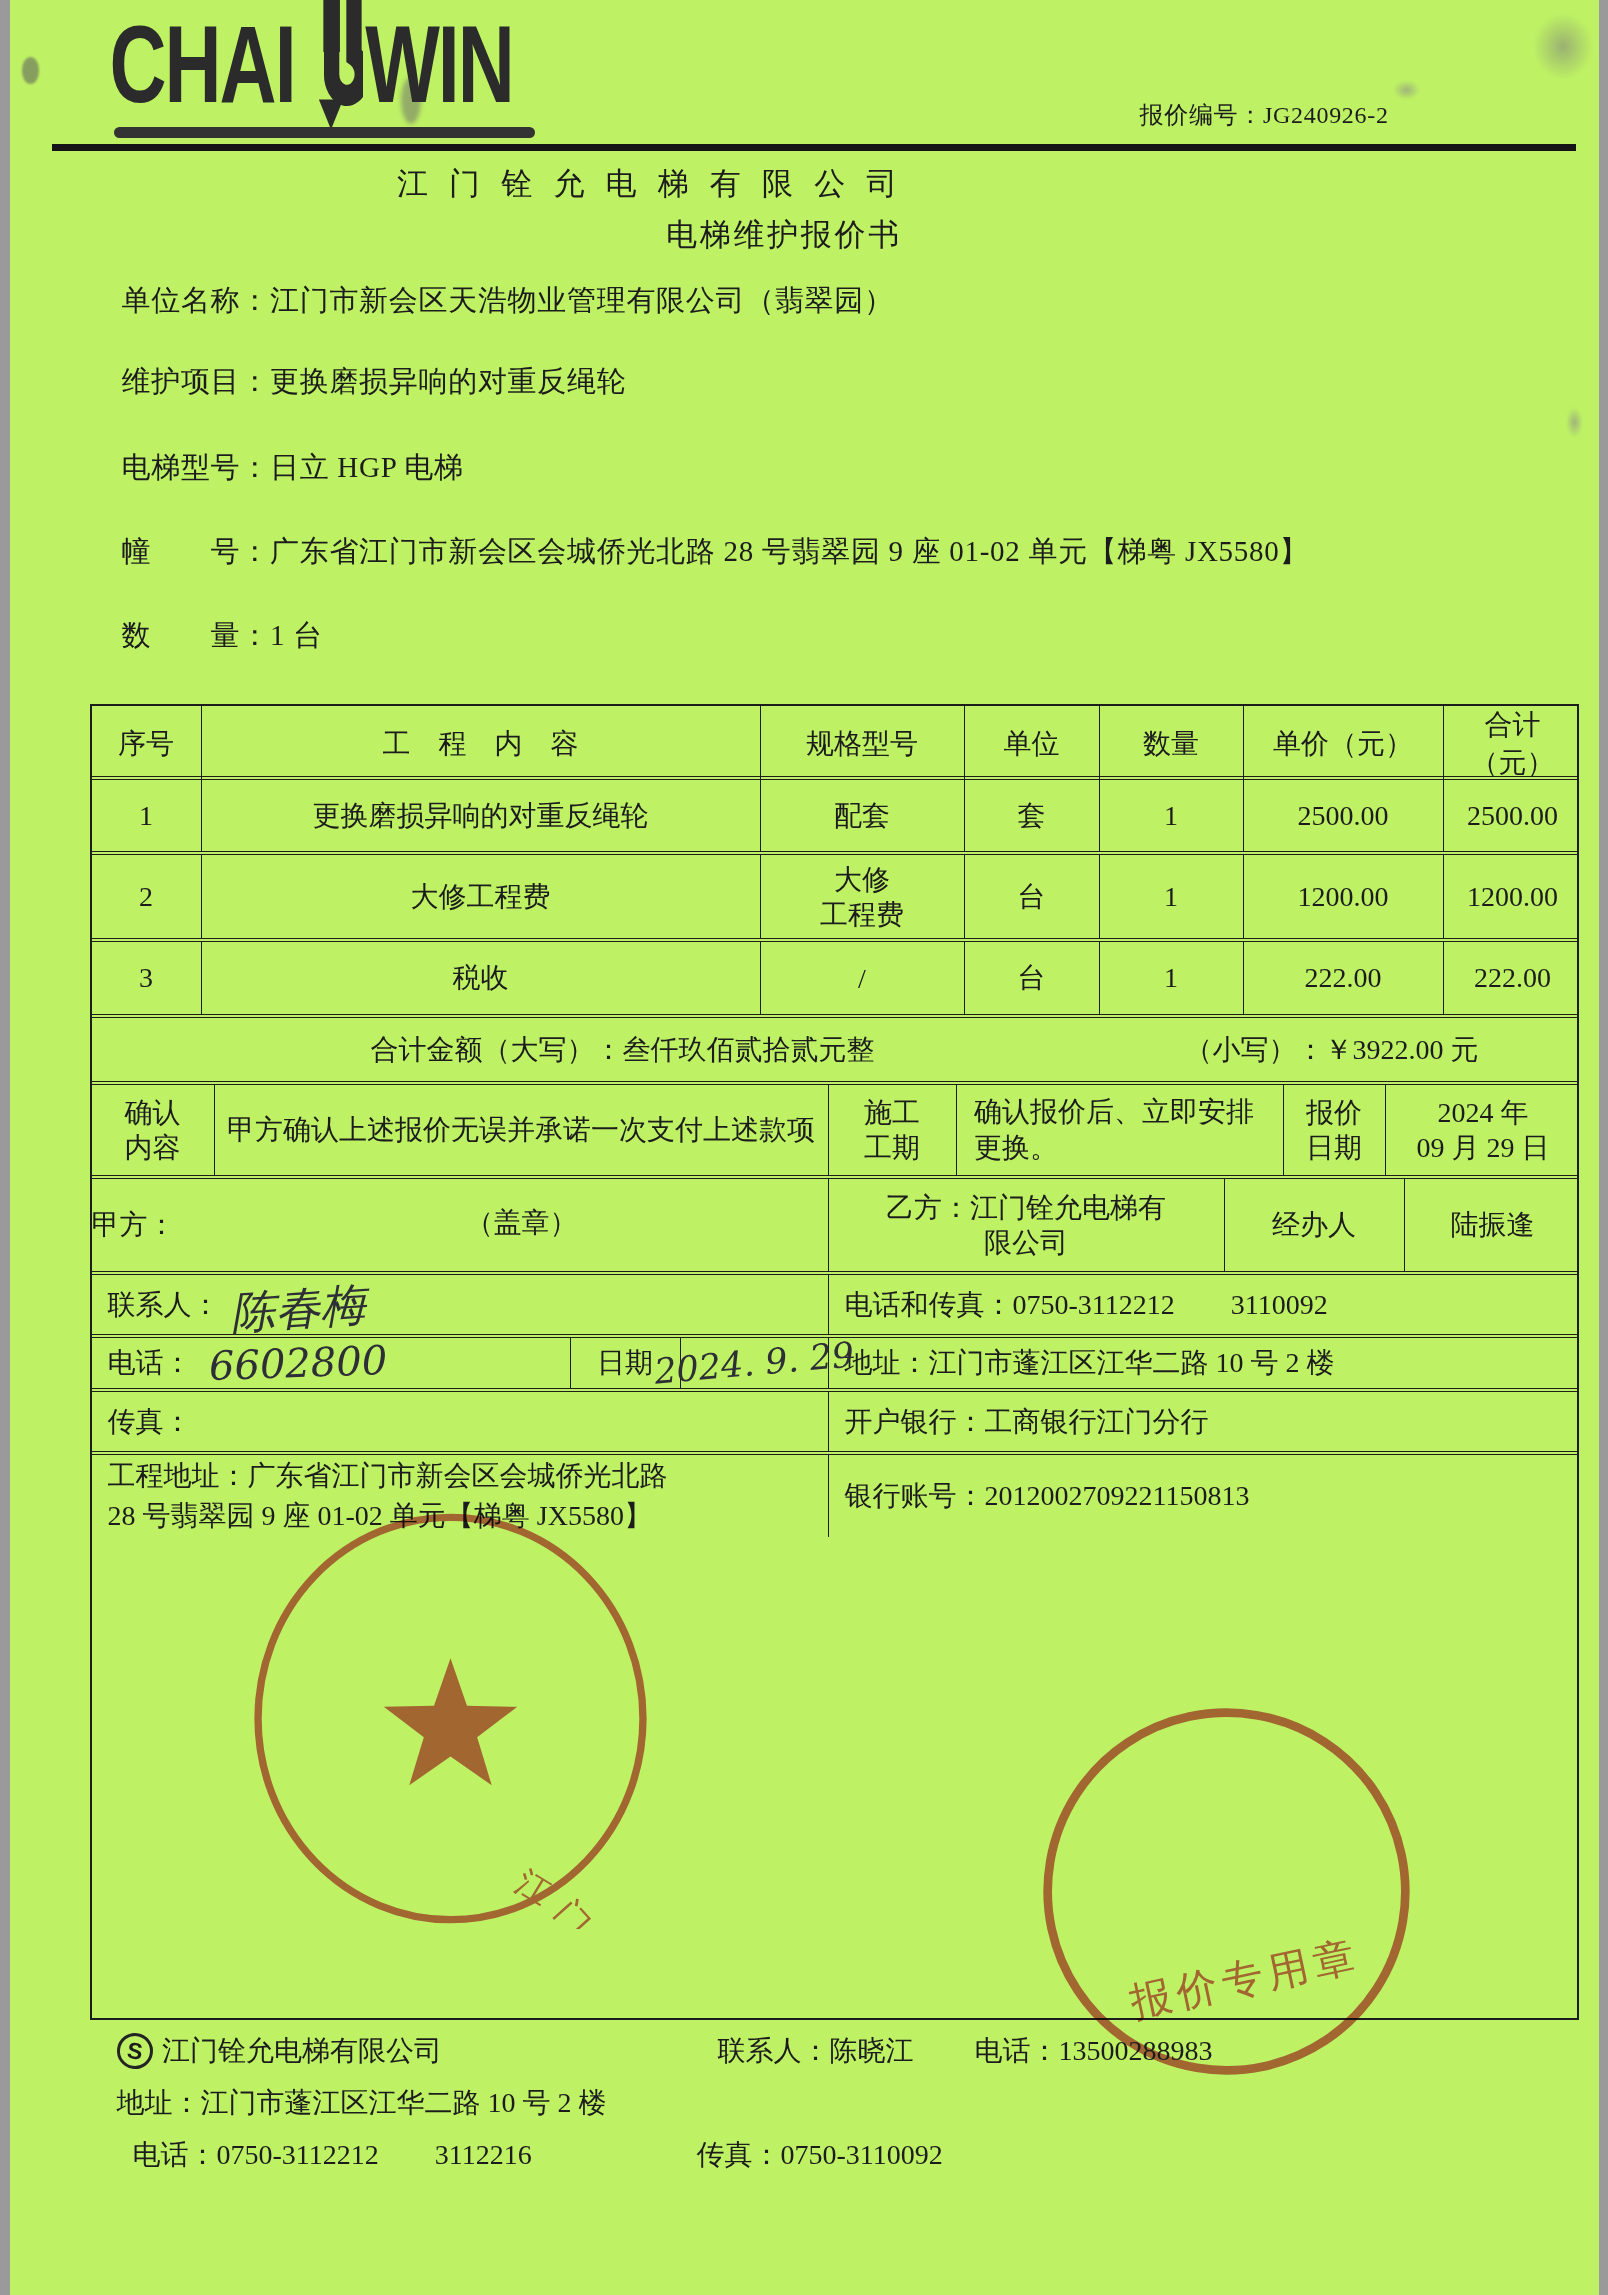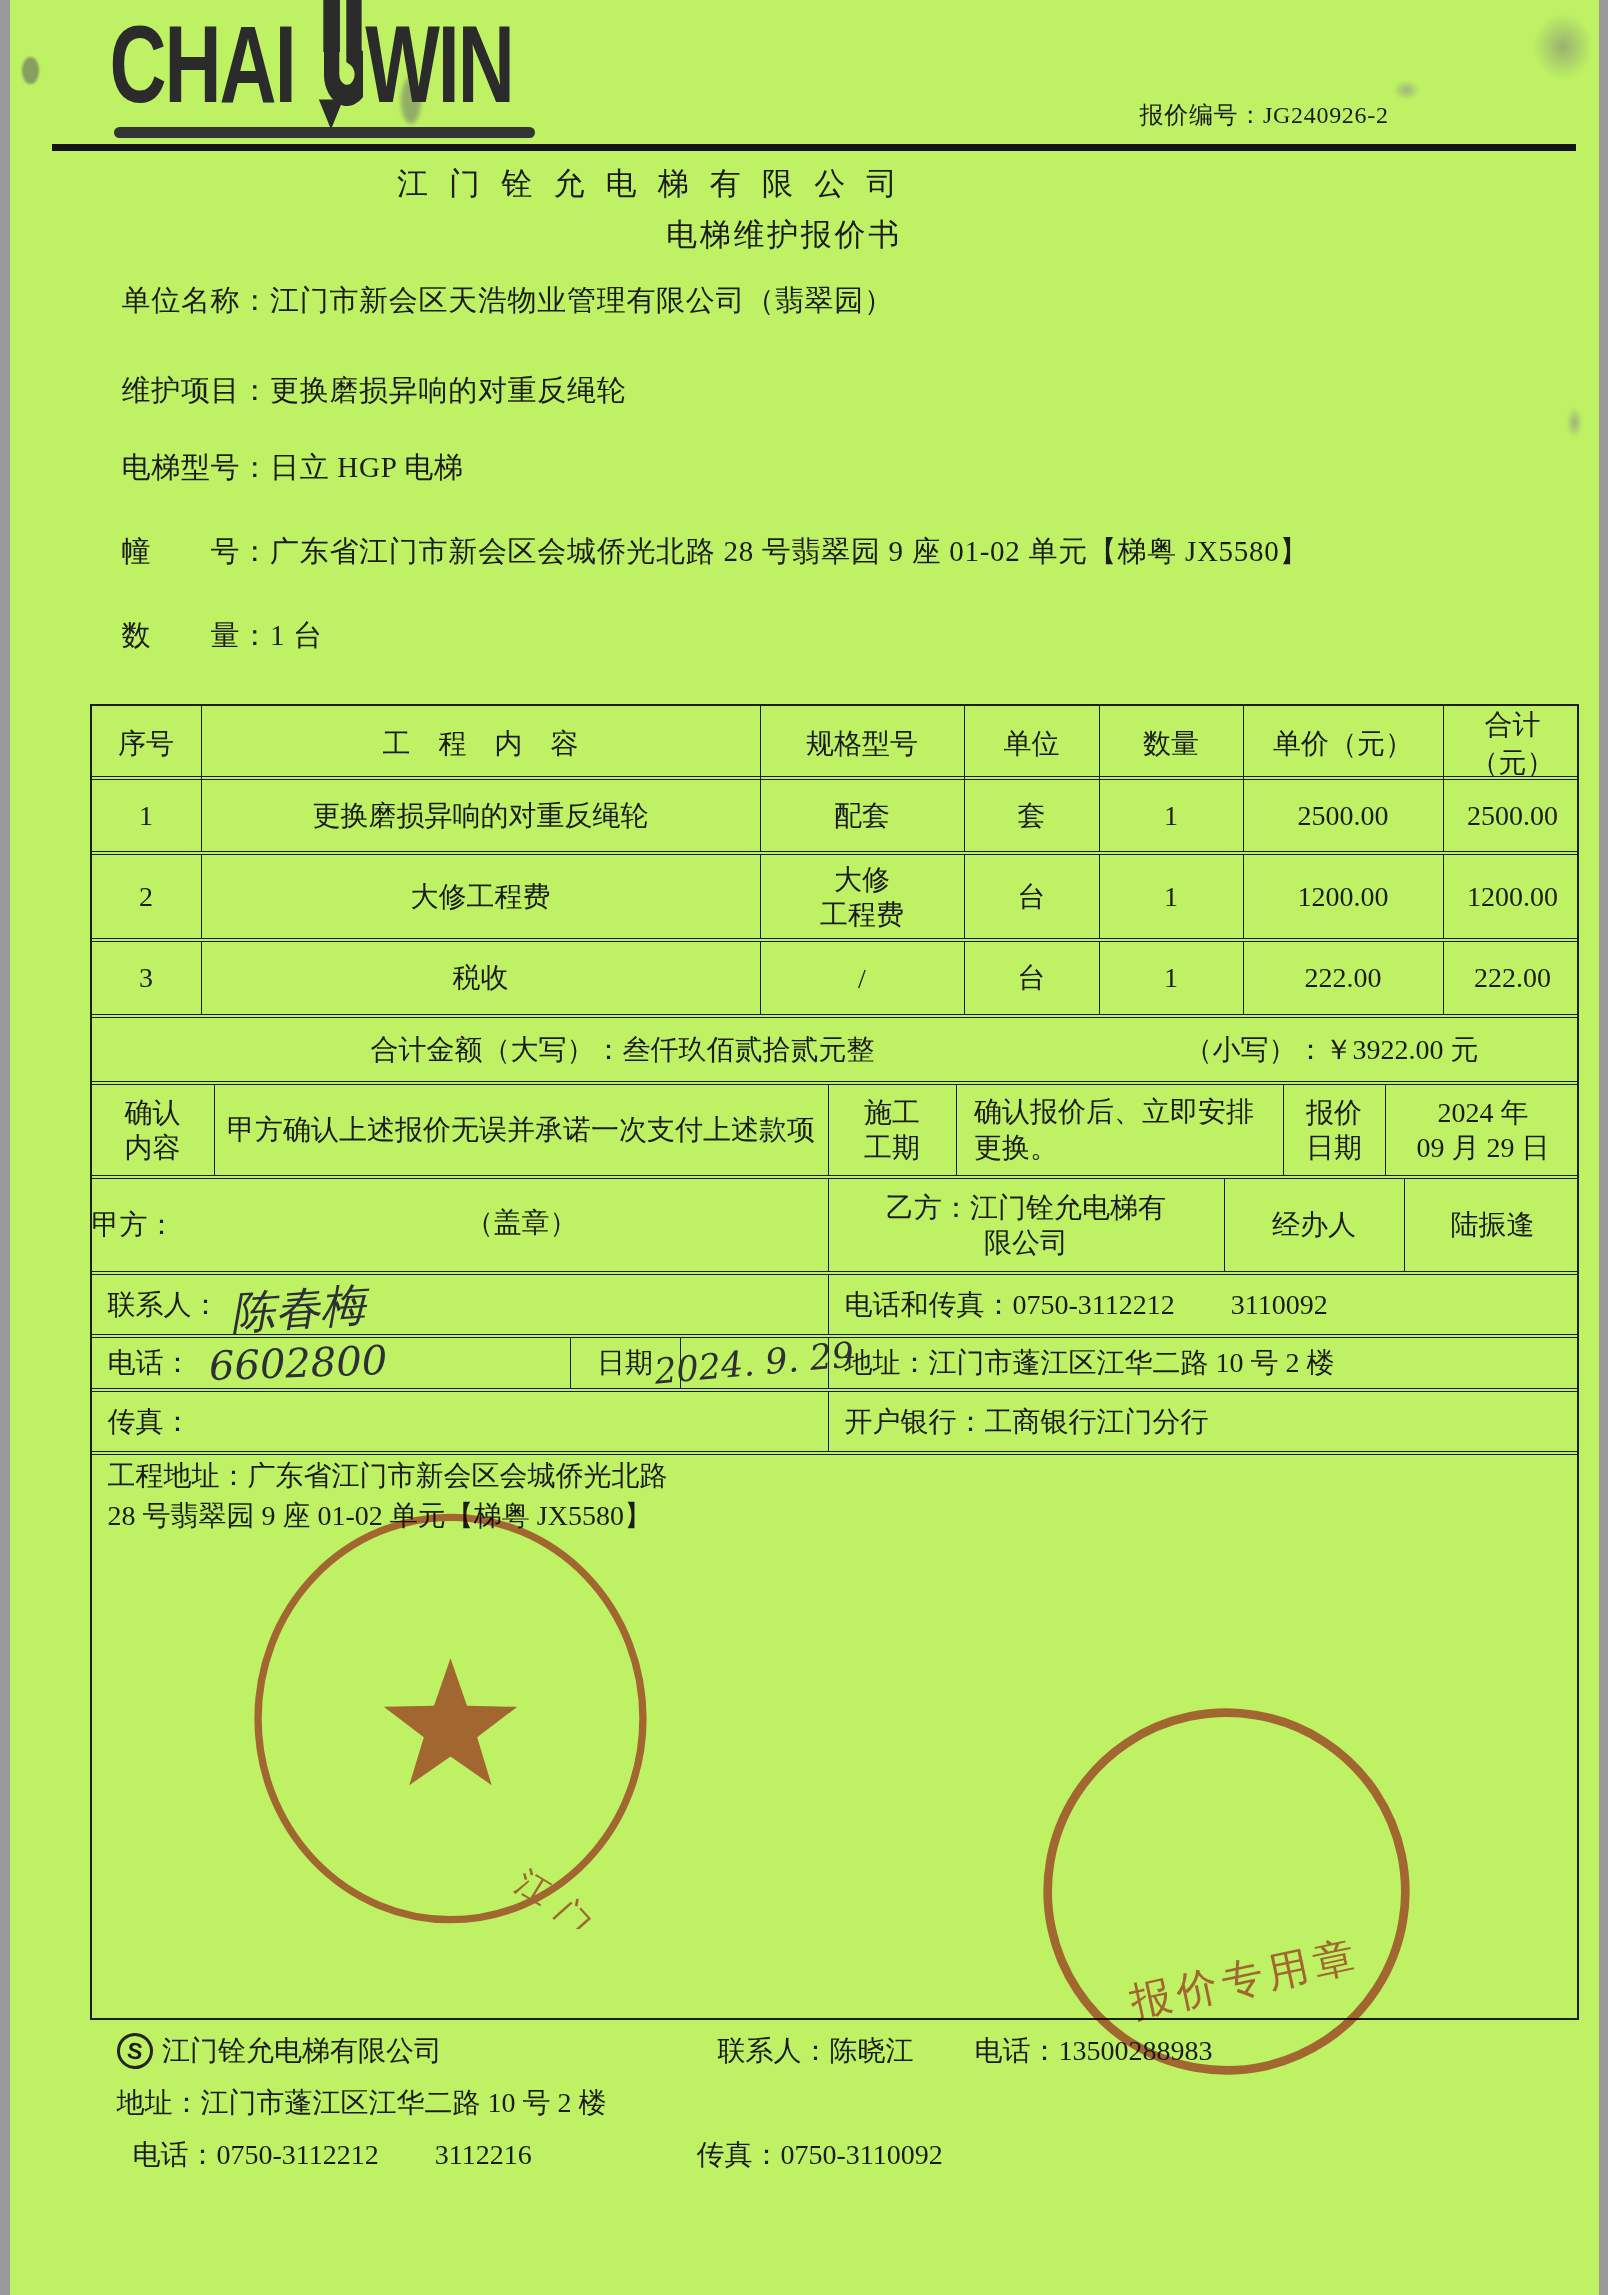--- a/index.html
+++ b/index.html
@@ -29,21 +29,21 @@
   .rule { position:absolute; left:42px; top:144px; width:1524px; height:7.3px; background:#151515; }
 
   
   .title-company { position:absolute; left:120px; top:163px; width:1042px; text-align:center;
                    font-size:31px; letter-spacing:6.7px; }
   .title-doc { position:absolute; left:120px; top:214px; width:1309px; text-align:center;
                font-size:31px; letter-spacing:2.7px; }
 
   
   .field { position:absolute; left:112px; font-size:29px; letter-spacing:0.7px; white-space:nowrap; }
-  .f1 { top:281px; } .f2 { top:371px; } .f3 { top:448px; } .f4 { top:532px; } .f5 { top:616px; }
+  .f1 { top:281px; } .f2 { top:362px; } .f3 { top:448px; } .f4 { top:532px; } .f5 { top:616px; }
 
   
   .frame { position:absolute; left:80px; top:704px; width:1489px; height:1316px; border:2px solid #1d1d1d; }
 
   .trow { display:grid; border-bottom:4.7px double #1d1d1d; }
   .items-head, .items-row { grid-template-columns:110px 559px 204px 135px 144px 200px 138px; }
   .items-head { height:74px; }
   .ir1 { height:75px; } .ir2 { height:87px; } .ir3 { height:76px; }
   .cell { border-right:1.3px solid #1d1d1d; display:flex; align-items:center; justify-content:center;
           font-size:28px; text-align:center; }
@@ -234,20 +234,21 @@
         </div>
         <div class="cell cleft">地址：江门市蓬江区江华二路 10 号 2 楼</div>
       </div>
       <div class="trow cr5">
         <div class="cell cleft">传真：</div>
         <div class="cell cleft">开户银行：工商银行江门分行</div>
       </div>
       <div class="trow cr6">
         <div class="cell cleft pre proj-addr">工程地址：广东省江门市新会区会城侨光北路
 28 号翡翠园 9 座 01-02 单元【梯粤 JX5580】</div>
+        <div class="cell cleft">银行账号：2012002709221150813</div>
       </div>
     </div>
   </div>
 
   <svg class="stamp stampA" width="401" height="421" viewBox="0 0 600 630">
     <ellipse cx="300" cy="315" rx="288" ry="301" fill="none" stroke-width="11" stroke="#cf4156"></ellipse>
     <path id="ringA" d="M 300 553 A 238 238 0 1 1 299.9 553" fill="none"></path>
     <text font-size="50" letter-spacing="20" font-family="Liberation Sans, sans-serif" fill="#cf4156">
       <textPath href="#ringA" startOffset="95">江门市新会区天浩物业管理有限公司</textPath>
     </text>

